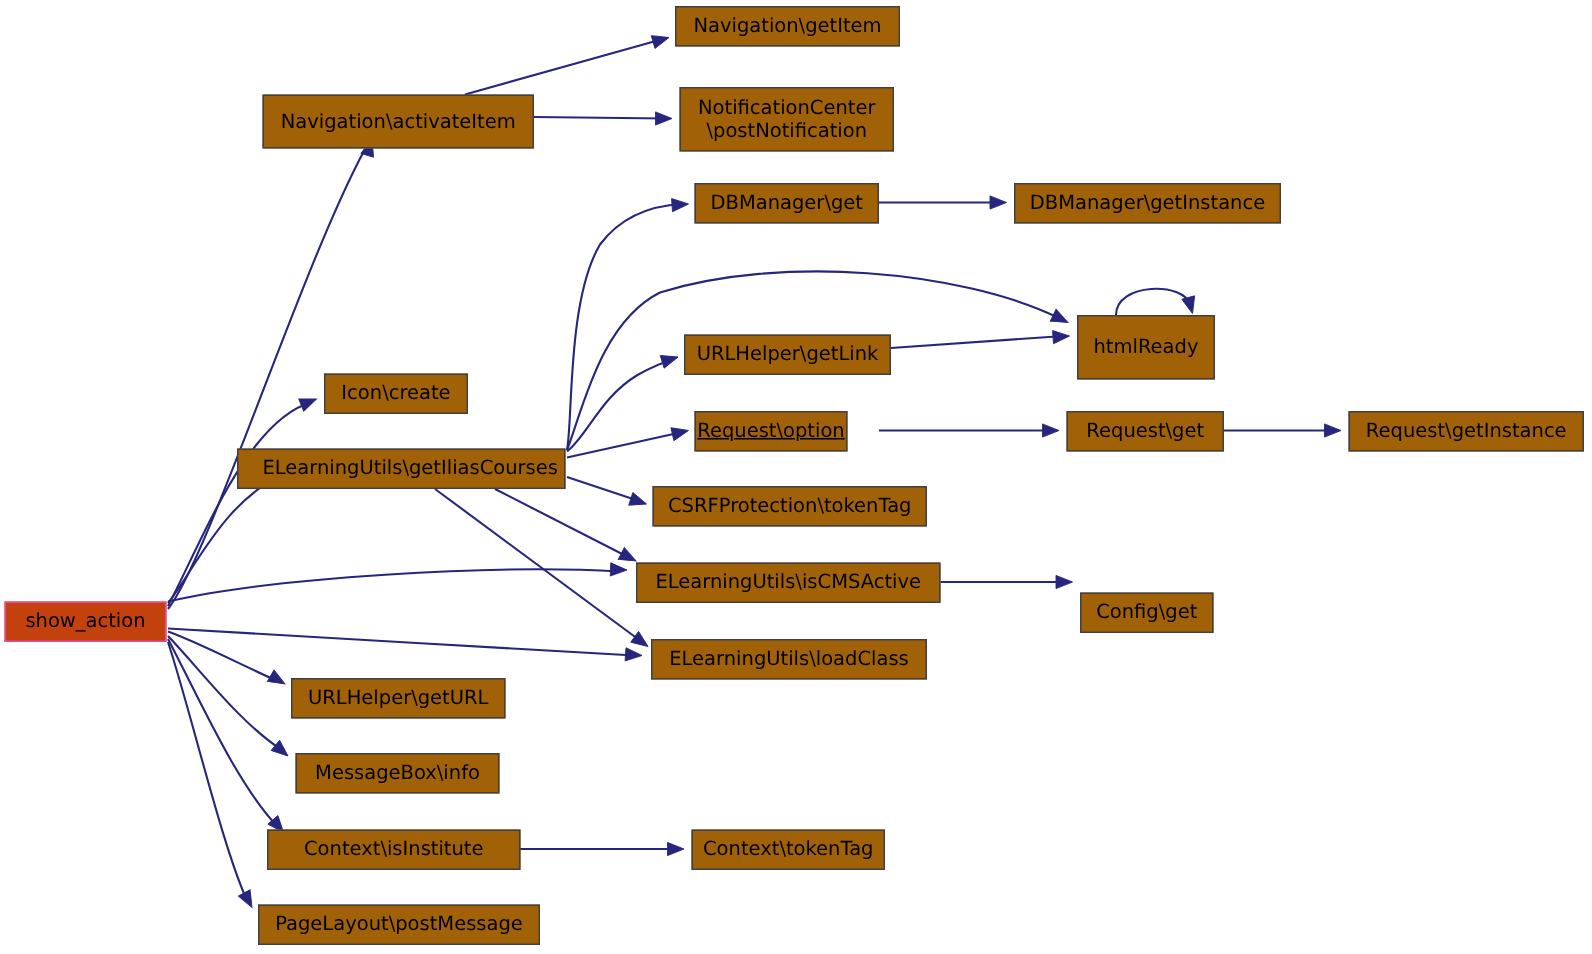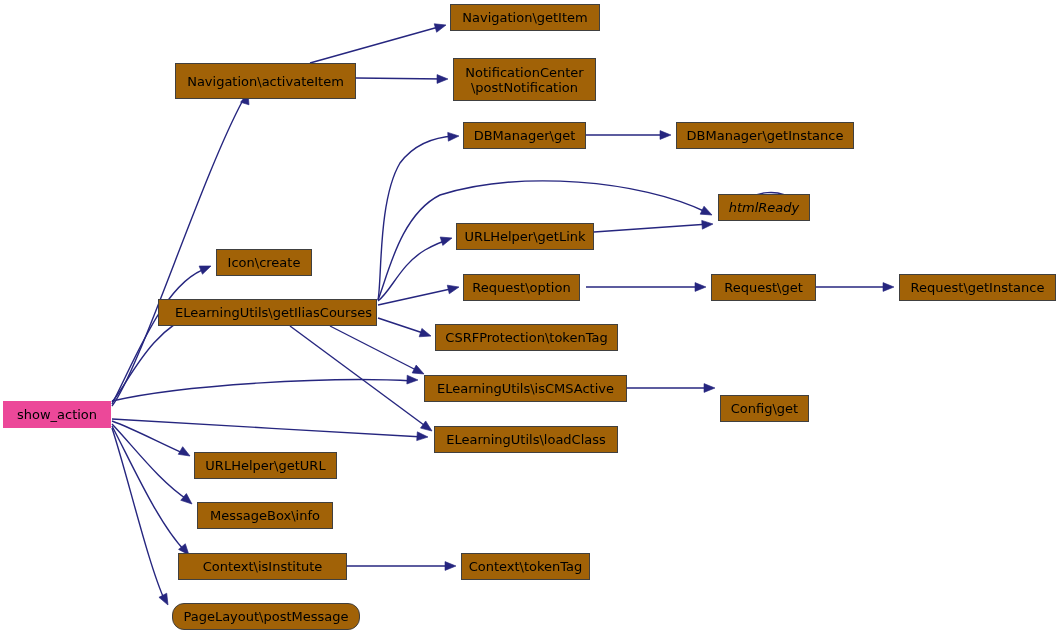--- a/index.html
+++ b/index.html
@@ -33,21 +33,21 @@
     align-items: center;
     justify-content: center;
     text-align: center;
     font-size: 13px;
     line-height: 15px;
     color: #000000;
     white-space: pre;
     letter-spacing: 0px;
   }
   .node.root {
-    background: #ec4899;
+    background: #c2410c;
     border: 1px solid #ec4899;
   }
   .edge-path {
     fill: none;
     stroke: #26267f;
     stroke-width: 1.4;
   }
   .edge-head {
     fill: #26267f;
     stroke: #26267f;
@@ -119,29 +119,29 @@
   <div id="node-layer">
       <div class="node root" style="left: 3px; top: 401px; width: 108px; height: 27px;">show_action</div>
       <div class="node" style="left: 175px; top: 63px; width: 181px; height: 36px;">Navigation\activateItem</div>
       <div class="node" style="left: 450px; top: 4px; width: 150px; height: 27px;">Navigation\getItem</div>
       <div class="node" style="left: 453px; top: 58px; width: 143px; height: 43px;">NotificationCenter
 \postNotification</div>
       <div class="node" style="left: 216px; top: 249px; width: 96px; height: 27px;">Icon\create</div>
       <div class="node" style="left: 158px; top: 299px; width: 219px; height: 27px; padding-left: 12px;">ELearningUtils\getIliasCourses</div>
       <div class="node" style="left: 463px; top: 122px; width: 123px; height: 27px;">DBManager\get</div>
       <div class="node" style="left: 676px; top: 122px; width: 178px; height: 27px;">DBManager\getInstance</div>
-      <div class="node" style="left: 718px; top: 194px; width: 92px; height: 27px; font-style: italic;">htmlReady</div>
+      <div class="node" style="left: 718px; top: 210px; width: 92px; height: 43px;">htmlReady</div>
       <div class="node" style="left: 456px; top: 223px; width: 138px; height: 27px;">URLHelper\getLink</div>
-      <div class="node" style="left: 463px; top: 274px; width: 117px; height: 27px;">Request\option</div>
+      <div class="node" style="left: 463px; top: 274px; width: 102px; height: 27px; text-decoration: underline;">Request\option</div>
       <div class="node" style="left: 711px; top: 274px; width: 105px; height: 27px;">Request\get</div>
       <div class="node" style="left: 899px; top: 274px; width: 157px; height: 27px;">Request\getInstance</div>
       <div class="node" style="left: 435px; top: 324px; width: 183px; height: 27px;">CSRFProtection\tokenTag</div>
       <div class="node" style="left: 424px; top: 375px; width: 203px; height: 27px;">ELearningUtils\isCMSActive</div>
       <div class="node" style="left: 720px; top: 375px; width: 89px; height: 27px; margin-top: 20px;">Config\get</div>
       <div class="node" style="left: 434px; top: 426px; width: 184px; height: 27px;">ELearningUtils\loadClass</div>
       <div class="node" style="left: 194px; top: 452px; width: 143px; height: 27px;">URLHelper\getURL</div>
       <div class="node" style="left: 197px; top: 502px; width: 136px; height: 27px;">MessageBox\info</div>
       <div class="node" style="left: 178px; top: 553px; width: 169px; height: 27px;">Context\isInstitute</div>
       <div class="node" style="left: 461px; top: 553px; width: 129px; height: 27px;">Context\tokenTag</div>
-      <div class="node" style="left: 172px; top: 603px; width: 188px; height: 27px; border-radius: 12px;">PageLayout\postMessage</div>
+      <div class="node" style="left: 172px; top: 603px; width: 188px; height: 27px;">PageLayout\postMessage</div>
     </div>
 
 </div>
 
 </body></html>

